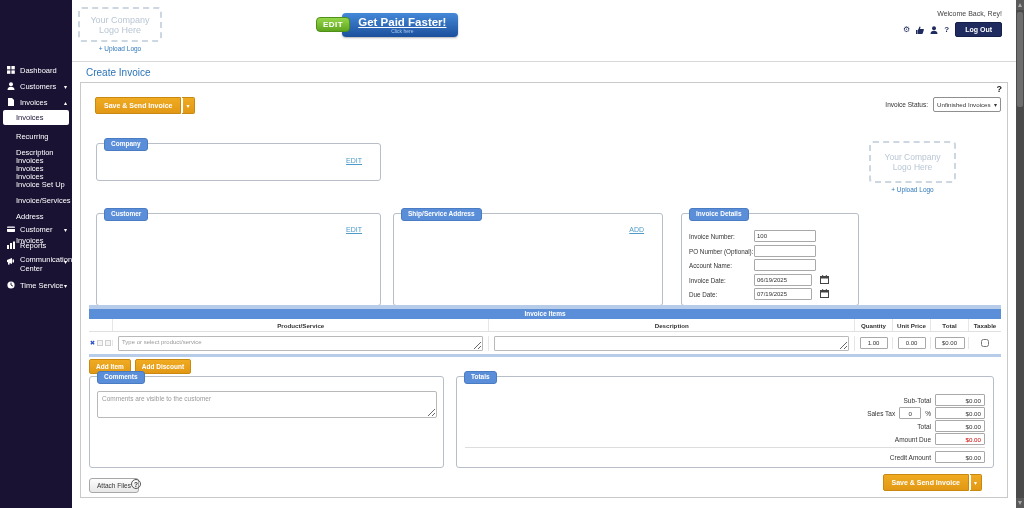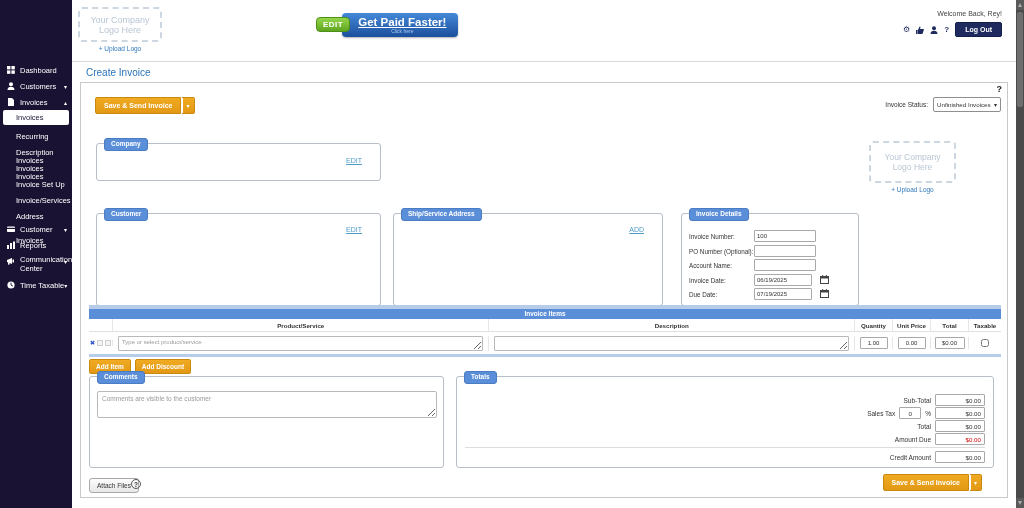--- a/index.html
+++ b/index.html
@@ -228,21 +228,21 @@
       <span class="side-label">Communication Center</span>
       <span class="side-chevron" style="margin-top:3px;">▾</span>
     </div>
     <div class="side-item">
       <span class="side-icon">
         <svg width="8" height="8" viewBox="0 0 8 8">
             <circle cx="4" cy="4" r="3.6" fill="#fff"></circle>
             <path d="M4 1.6 V4 L6 5.2" stroke="#1a1233" stroke-width="0.9" fill="none"></path>
           </svg>
       </span>
-      <span class="side-label">Time Taxable</span>
+      <span class="side-label">Time Service</span>
       <span class="side-chevron">▾</span>
     </div>
   </nav>
 
   <header class="header">
     <div class="logo-ph hdr-logo">
       <span>Your Company</span>
       <span>Logo Here</span>
     </div>
     <div class="hdr-upload">+ Upload Logo</div>

